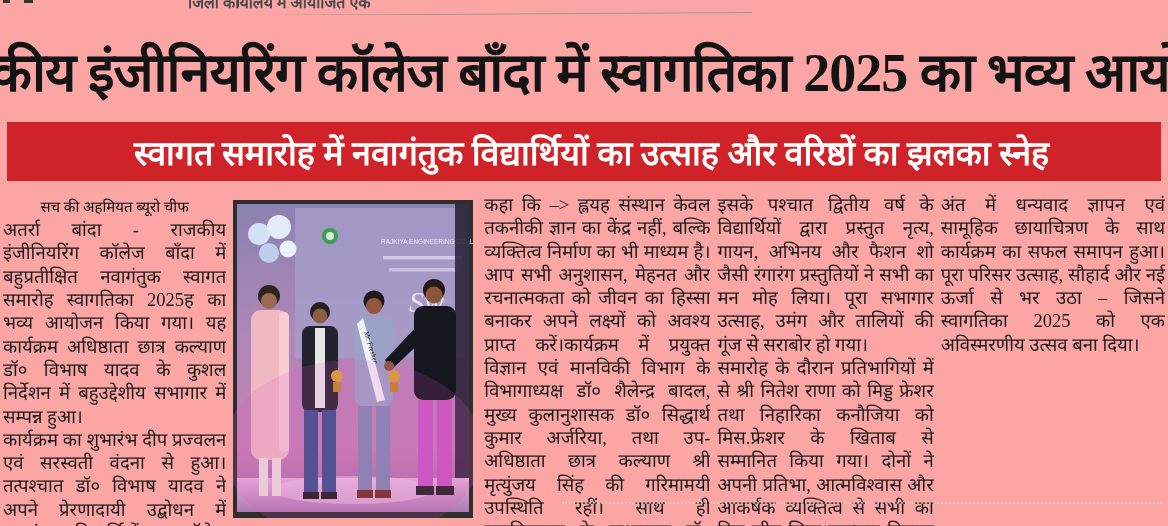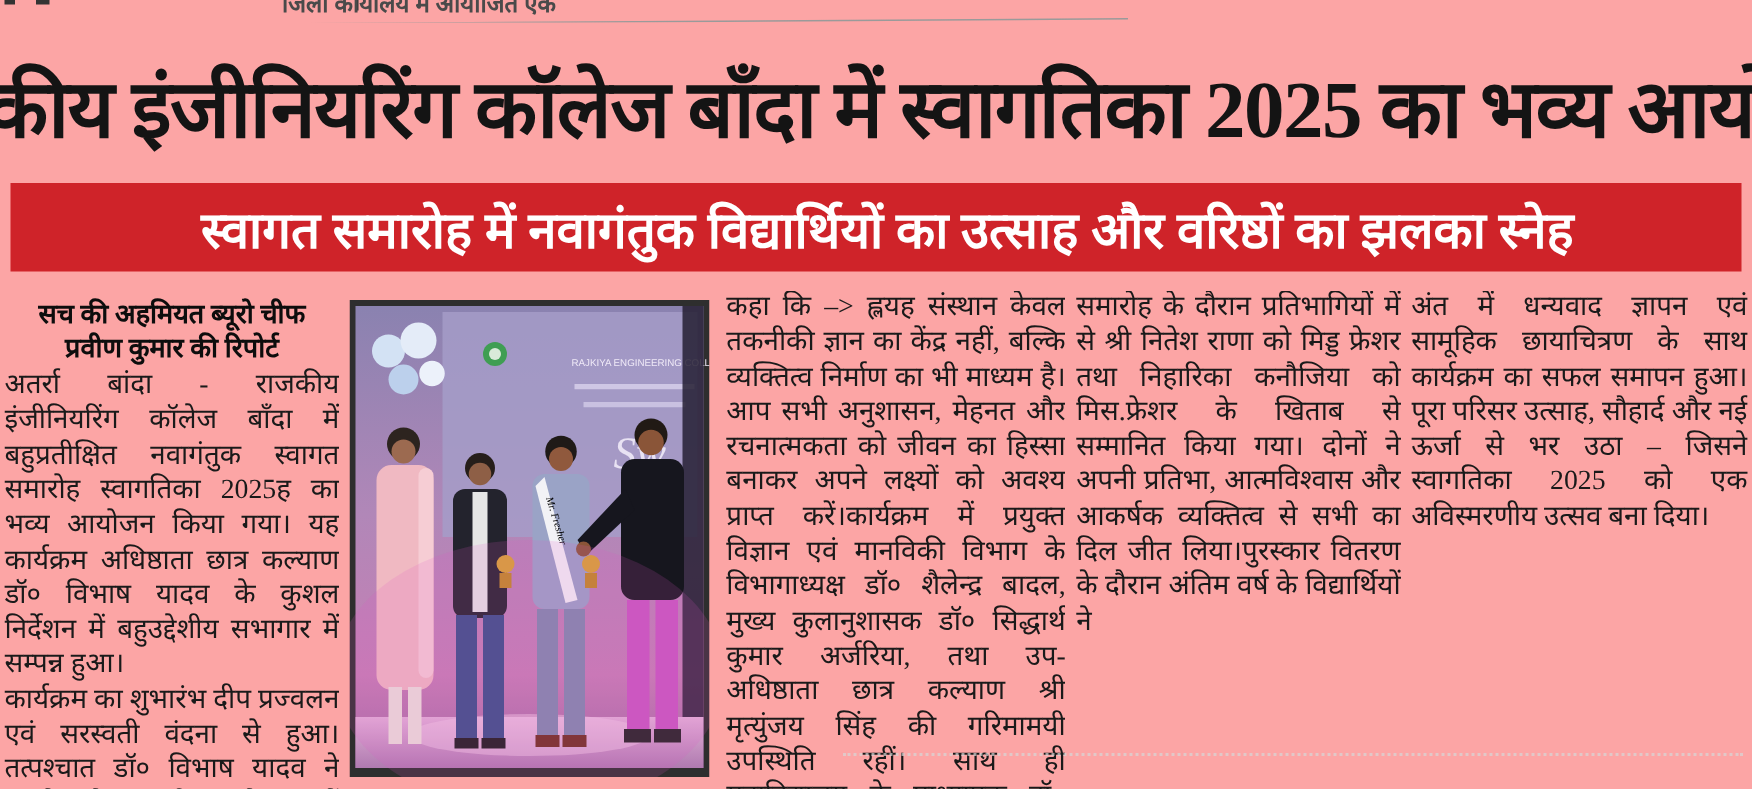--- a/index.html
+++ b/index.html
@@ -35,21 +35,21 @@
   .body-row{
     position:absolute;top:194px;left:3px;width:1162px;height:332px;
     display:flex;gap:7px;
   }
   .col{font-size:18.5px;line-height:1.26;text-align:justify;overflow:hidden;}
   .col p{margin:0;}
   .col1{width:226px;}
   .col2{width:229px;}
   .col3{width:219px;}
   .col4{width:227px;}
-  .byline{font-size:18px;font-weight:700;text-align:center;line-height:1.28;margin:4px 0 2px 0;color:#0d0d0d;}
+  .byline{font-size:15px;font-weight:400;text-align:center;line-height:1.28;margin:4px 0 2px 0;color:#0d0d0d;}
   .photo-wrap{width:244px;flex:0 0 244px;padding-top:6px;}
   svg{display:block;}
   
   .bottom-artifact{position:absolute;top:502px;left:562px;width:600px;height:0;
     border-top:2px dotted #d8d8d8;opacity:.7;}
 </style>
 </head>
 <body>
 
 <div class="page">
@@ -66,21 +66,20 @@
 
   <div class="banner" style="background-color: rgb(207, 35, 41); padding-left: 15px;">
     <span>स्वागत समारोह में नवागंतुक विद्यार्थियों का उत्साह और वरिष्ठों का झलका स्नेह</span>
   </div>
 
   <div class="body-row">
 
     <div class="col col1">
       <div class="byline">
         <div>सच की अहमियत ब्यूरो चीफ</div>
-        <div>प्रवीण कुमार की रिपोर्ट</div>
       </div>
       <p>अतर्रा बांदा - राजकीय इंजीनियरिंग कॉलेज बाँदा में बहुप्रतीक्षित नवागंतुक स्वागत समारोह स्वागतिका 2025ह का भव्य आयोजन किया गया। यह कार्यक्रम अधिष्ठाता छात्र कल्याण डॉ० विभाष यादव के कुशल निर्देशन में बहुउद्देशीय सभागार में सम्पन्न हुआ।</p>
       <p>कार्यक्रम का शुभारंभ दीप प्रज्वलन एवं सरस्वती वंदना से हुआ। तत्पश्चात डॉ० विभाष यादव ने अपने प्रेरणादायी उद्बोधन में नवागंतुक विद्यार्थियों का कॉलेज परिवार में स्वागत करते हुए</p>
     </div>
 
     <div class="photo-wrap">
       <svg width="240" height="318" viewBox="0 0 240 318">
         <defs>
           <linearGradient id="bg" x1="0" y1="0" x2="0" y2="1">
             <stop offset="0" stop-color="#8a82b0"></stop>
@@ -169,20 +168,21 @@
 
         <ellipse cx="120" cy="250" rx="130" ry="90" fill="#e356c9" opacity="0.16"></ellipse>
       </svg>
     </div>
 
     <div class="col col2">
       <p>कहा कि –&gt; ह्लयह संस्थान केवल तकनीकी ज्ञान का केंद्र नहीं, बल्कि व्यक्तित्व निर्माण का भी माध्यम है। आप सभी अनुशासन, मेहनत और रचनात्मकता को जीवन का हिस्सा बनाकर अपने लक्ष्यों को अवश्य प्राप्त करें।कार्यक्रम में प्रयुक्त विज्ञान एवं मानविकी विभाग के विभागाध्यक्ष डॉ० शैलेन्द्र बादल, मुख्य कुलानुशासक डॉ० सिद्धार्थ कुमार अर्जरिया, तथा उप-अधिष्ठाता छात्र कल्याण श्री मृत्युंजय सिंह की गरिमामयी उपस्थिति रहीं। साथ ही महाविद्यालय के प्राध्यापक डॉ० पुष्पेंद्र सिंह,अभिजीत सिंह, तथा सहयोगी सदस्य संगम और</p>
     </div>
 
     <div class="col col3">
+      <p>इसके पश्चात द्वितीय वर्ष के विद्यार्थियों द्वारा प्रस्तुत नृत्य, गायन, अभिनय और फैशन शो जैसी रंगारंग प्रस्तुतियों ने सभी का मन मोह लिया। पूरा सभागार उत्साह, उमंग और तालियों की गूंज से सराबोर हो गया।</p>
       <p>समारोह के दौरान प्रतिभागियों में से श्री नितेश राणा को मिड्ड फ्रेशर तथा निहारिका कनौजिया को मिस.फ्रेशर के खिताब से सम्मानित किया गया। दोनों ने अपनी प्रतिभा, आत्मविश्वास और आकर्षक व्यक्तित्व से सभी का दिल जीत लिया।पुरस्कार वितरण के दौरान अंतिम वर्ष के विद्यार्थियों ने</p>
     </div>
 
     <div class="col col4">
       <p>अंत में धन्यवाद ज्ञापन एवं सामूहिक छायाचित्रण के साथ कार्यक्रम का सफल समापन हुआ। पूरा परिसर उत्साह, सौहार्द और नई ऊर्जा से भर उठा – जिसने स्वागतिका 2025 को एक अविस्मरणीय उत्सव बना दिया।</p>
     </div>
 
   </div>
 
   <div class="bottom-artifact"></div>

